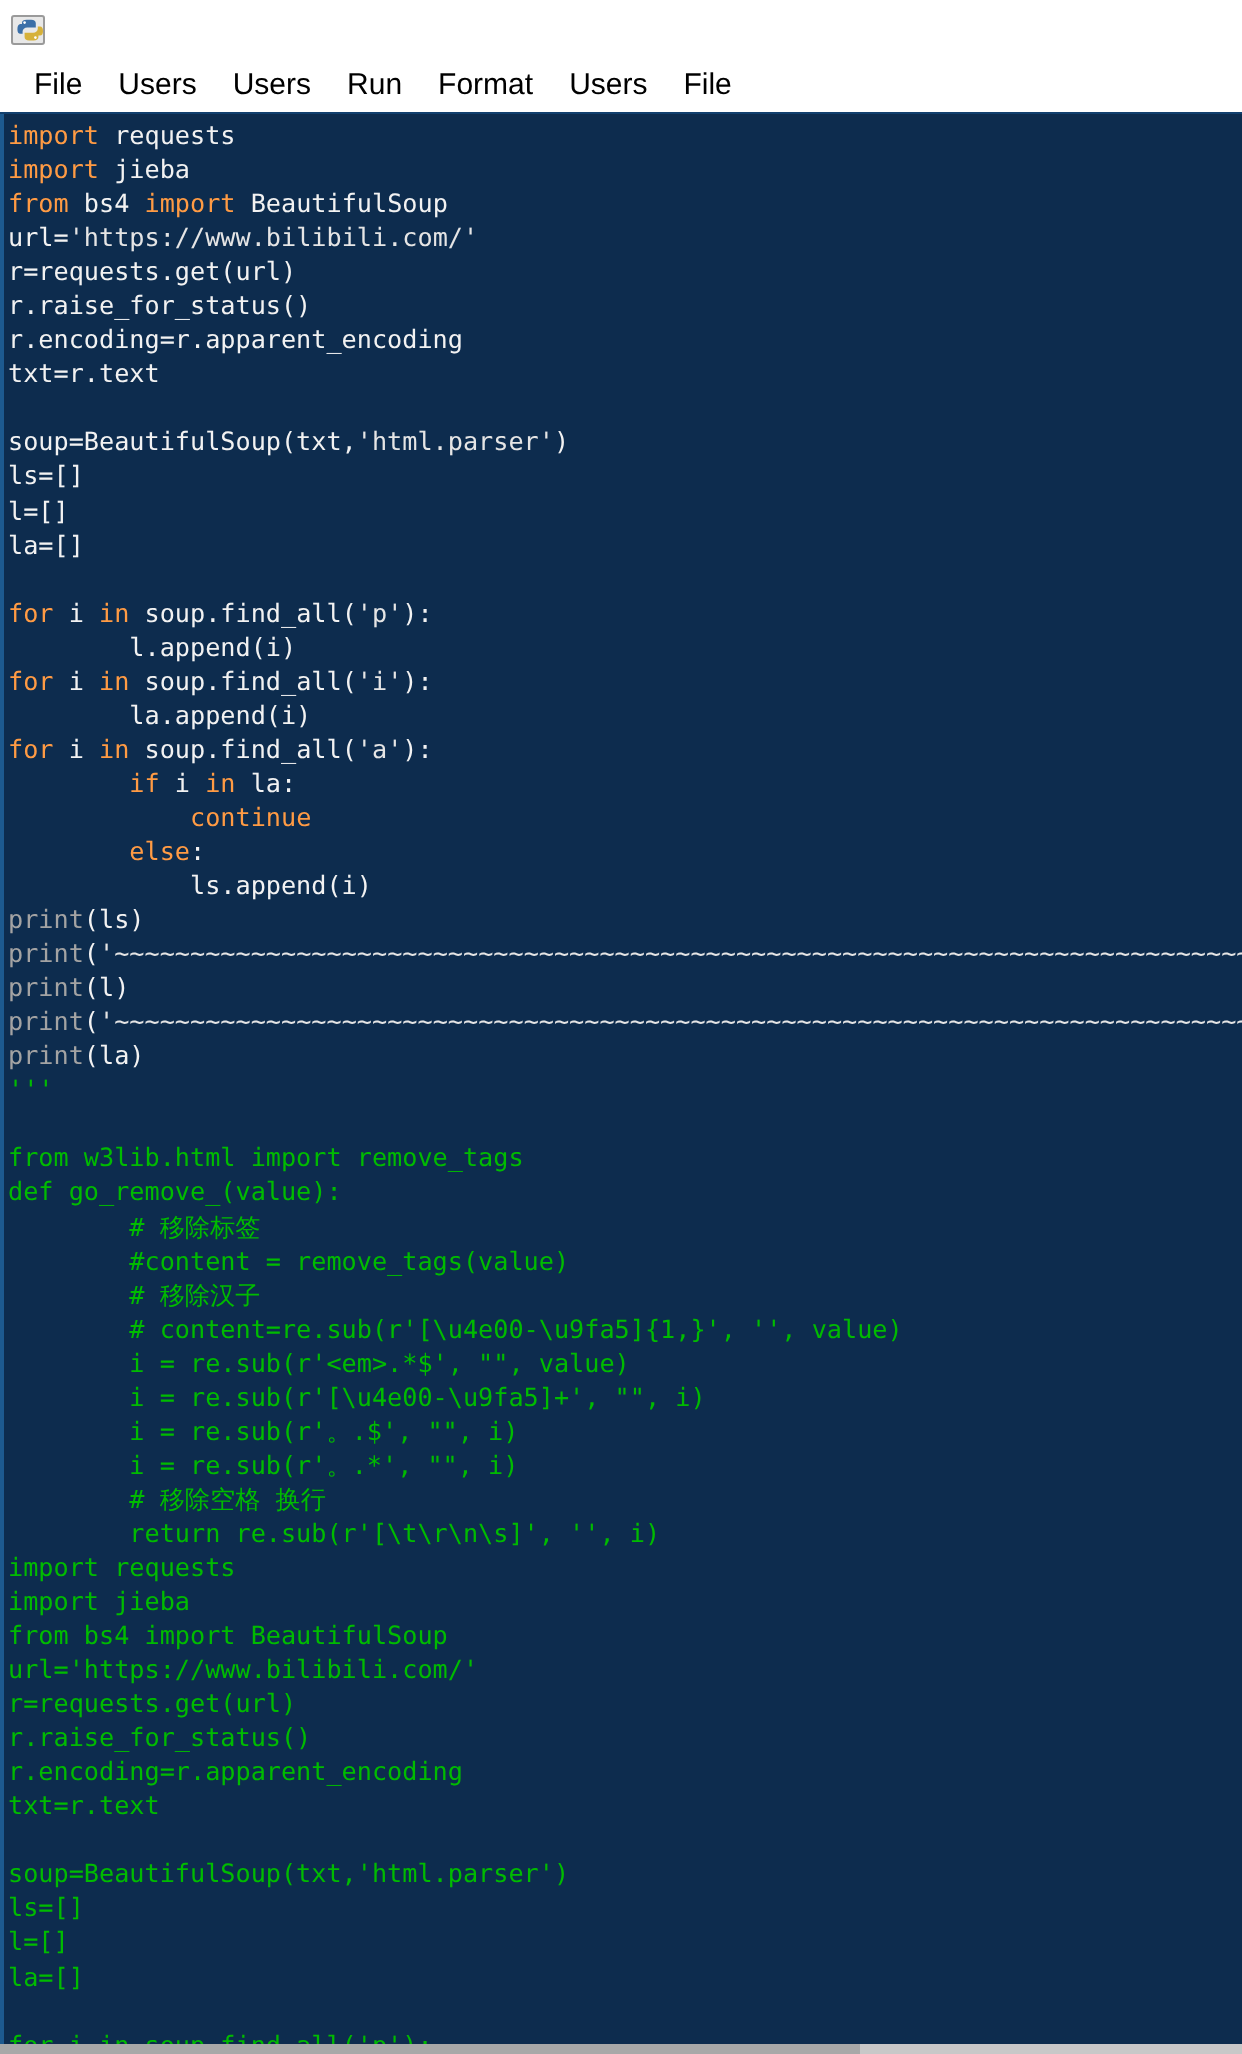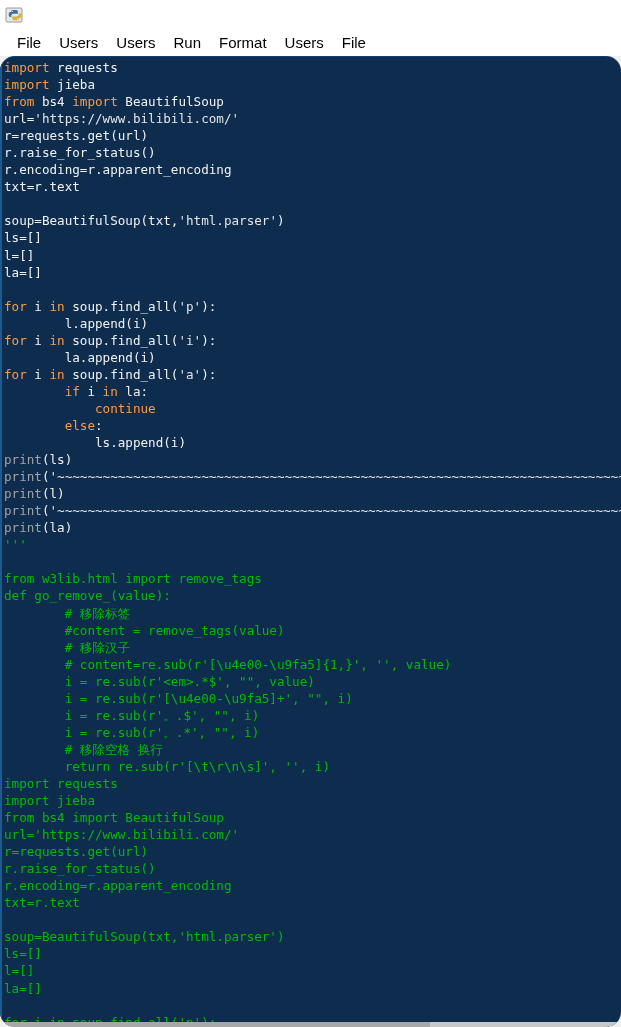--- a/index.html
+++ b/index.html
@@ -64,21 +64,20 @@
     white-space: nowrap;
   }
 
   
   .editor-wrap {
     flex: 1 1 auto;
     position: relative;
     background: #0d2c4e;
     overflow: hidden;
     border-top: 1px solid #12406e;
-    border-radius: 15px;
   }
   .editor-gutter-line {
     position: absolute;
     left: 0; top: 0; bottom: 0;
     width: 2px;
     background: #1d5a8f;
     z-index: 3;
   }
   .code {
     position: absolute;

